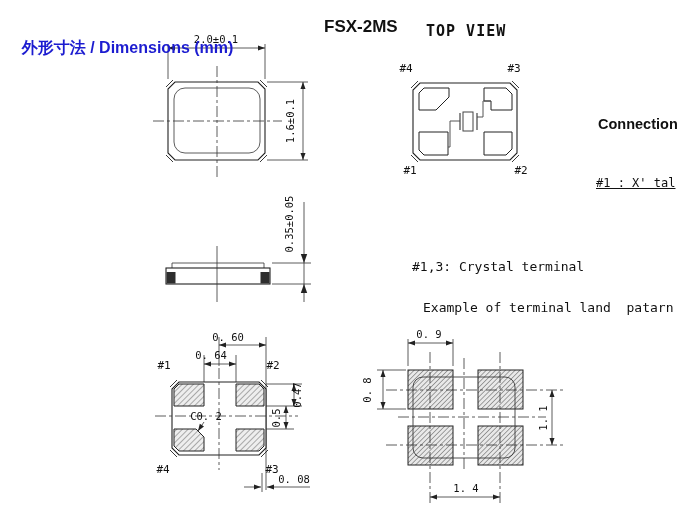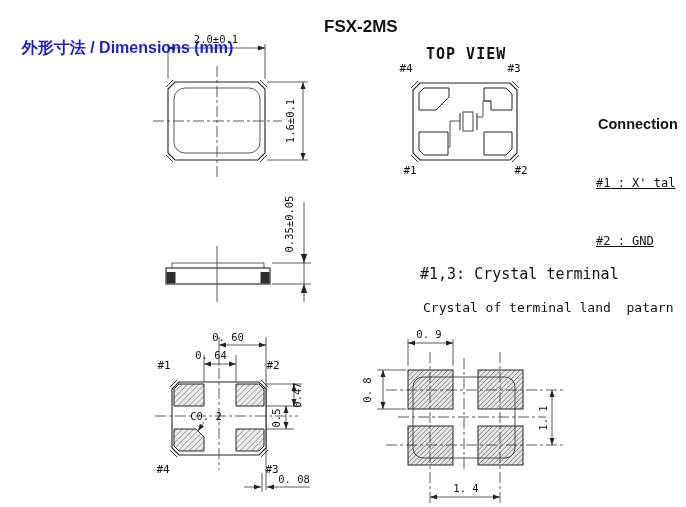--- a/index.html
+++ b/index.html
@@ -3,26 +3,26 @@
 <meta charset="utf-8">
 <style>
   html,body{margin:0;padding:0;background:#fff;}
   .page{position:relative;width:686px;height:507px;background:#ffffff;overflow:hidden;
         font-family:"DejaVu Sans Mono",monospace;color:#111;}
   .abs{position:absolute;white-space:pre;}
   .title{left:4px;top:20px;font-family:"Liberation Sans",sans-serif;font-weight:bold;
          font-size:16px;color:#1c1cd0;}
   .part{left:324px;top:17px;font-family:"Liberation Sans",sans-serif;font-weight:bold;
         font-size:17px;color:#111;text-align:right;}
-  .topview{left:426px;top:45px;font-size:15px;font-weight:700;letter-spacing:1px;}
+  .topview{left:426px;top:22px;font-size:15px;font-weight:700;letter-spacing:1px;}
   .conn{left:596px;top:78px;}
   .conn-h{font-family:"Liberation Sans",sans-serif;font-weight:bold;font-size:14.5px;
           margin:0 0 4px 2px;}
   .conn-row{font-size:12px;line-height:19.5px;white-space:pre;text-decoration:underline;}
-  .notes{left:412px;top:222px;font-size:15px;line-height:21px;margin-left:8px;}
+  .notes{left:412px;top:214px;font-size:13px;line-height:21px;}
   .landhead{left:423px;top:300px;font-size:13px;}
   svg{position:absolute;left:0;top:0;}
   svg text{font-family:"DejaVu Sans Mono",monospace;font-size:10.5px;fill:#111;}
   svg text.pin{font-size:11px;}
   .ln{stroke:#333;stroke-width:0.8;fill:none;}
   .body{stroke:#222;stroke-width:1.1;fill:#fff;}
   .pad{stroke:#222;stroke-width:1;fill:#fff;}
   .hpad{stroke:#222;stroke-width:1;}
   .cl{stroke:#333;stroke-width:0.8;fill:none;stroke-dasharray:11 3 3 3;}
   .lead{stroke:#555;stroke-width:1;fill:none;}
@@ -183,22 +183,21 @@
     <span>外形寸法</span><span> / Dimensions (mm)</span>
   </div>
 
   <div class="abs part">FSX-2MS</div>
 
   <div class="abs topview">TOP VIEW</div>
 
   <div class="abs conn">
     <div class="conn-h">Connection</div>
     <div class="conn-row">#1 : X' tal</div>
-    <div class="conn-row">#2 : GND</div>
   </div>
 
   <div class="abs notes">
     <div>#1,3: Crystal terminal</div>
   </div>
 
-  <div class="abs landhead">Crystal of terminal land  patarn</div>
+  <div class="abs landhead">Example of terminal land  patarn</div>
 
 </div>
 
 </body></html>

